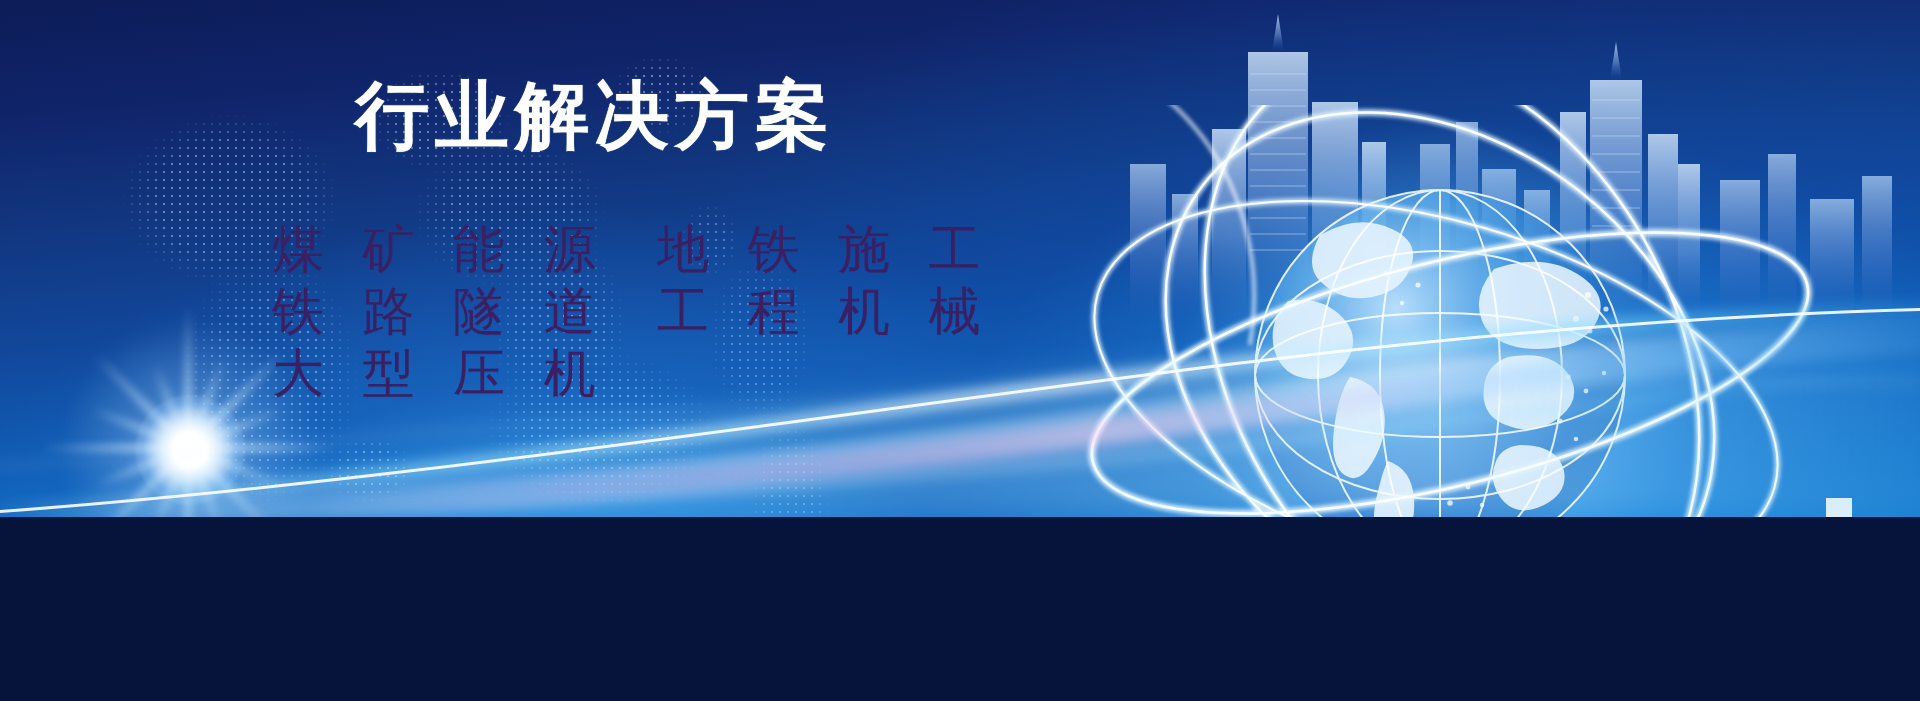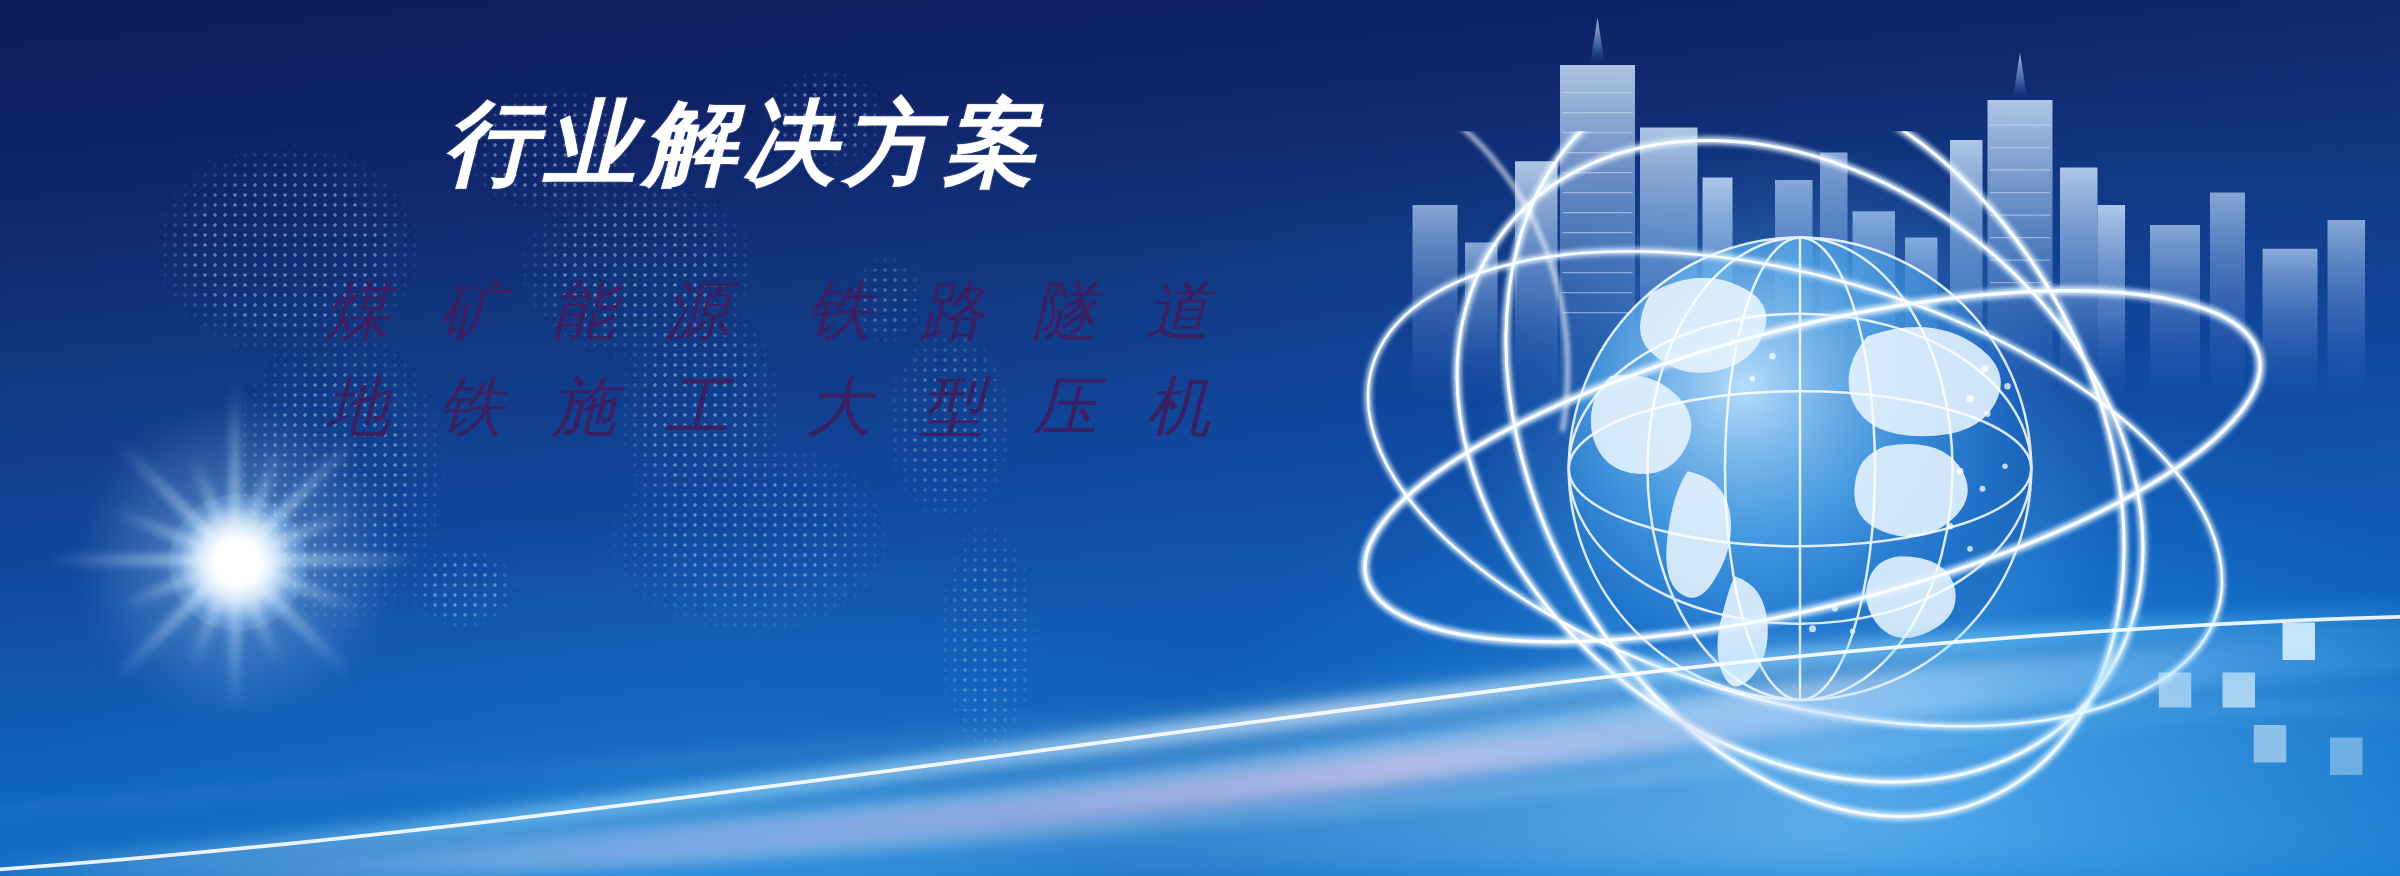--- a/index.html
+++ b/index.html
@@ -4,27 +4,26 @@
 <style>
   * { margin:0; padding:0; box-sizing:border-box; }
   html,body{ background:#06143c; }
   body{
     font-family:"Liberation Sans", sans-serif;
     width:1920px; height:701px; overflow:hidden;
   }
 
   #banner{
     position:relative;
-    width:1920px; height:701px;
+    width:1920px; height:517px;
     overflow:hidden;
     background:
       radial-gradient(ellipse 900px 560px at 30% 118%, rgba(60,160,235,.95) 0%, rgba(30,110,200,.45) 42%, rgba(0,0,0,0) 72%),
       radial-gradient(ellipse 1200px 760px at 78% 92%, rgba(40,150,235,.70) 0%, rgba(15,80,175,.30) 46%, rgba(0,0,0,0) 76%),
       linear-gradient(175deg, #0c1c58 0%, #10246a 17%, #11367f 33%, #11489c 52%, #1060b9 70%, #1374c9 84%, #1a8ad8 100%);
-    font-style: italic;
   }
 
   
   .dotmap{
     position:absolute; top:0; left:40px;
     width:700px; height:560px;
     opacity:.55;
     background-image:radial-gradient(circle, rgba(190,225,255,.85) 1.1px, rgba(0,0,0,0) 1.6px);
     background-size:8px 8px;
     -webkit-mask-image:
@@ -109,25 +108,25 @@
   .title{
     position:absolute; left:355px; top:78px;
     font-family:"DejaVu Sans", sans-serif;
     font-size:74px; font-weight:bold; letter-spacing:6px;
     color:#ffffff; line-height:1;
     white-space:nowrap;
     text-shadow:0 0 1px rgba(255,255,255,.8);
   }
 
   .grid{
-    position:absolute; left:260px; top:218px;
+    position:absolute; left:272px; top:218px;
     width:680px;
     display:grid;
     grid-template-columns:385px 1fr;
-    row-gap:15px;
+    row-gap:0px;
   }
   .cell{
     font-family:"DejaVu Serif", serif;
     font-size:52px; line-height:62px;
     color:#3b1f63;
     letter-spacing:11px;
     white-space:nowrap;
     text-shadow:0 1px 0 rgba(25,70,150,.25);
   }
 </style>
@@ -347,21 +346,22 @@
 
     <path d="M-20 300 C 500 300 1000 258 1420 208 C 1650 180 1820 162 1940 154" fill="none" stroke="url(#w1)" stroke-width="5" opacity=".55" filter="url(#wblur)"></path>
   </svg>
 
   <div class="content">
     <div class="title">行业解决方案</div>
 
     <div class="grid">
       <div class="cell">煤 矿 能 源</div>
 
+      <div class="cell">地 铁 施 工</div>
       <div class="cell">铁 路 隧 道</div>
-      <div class="cell">地 铁 施 工</div>
-
+
+      <div class="cell">工 程 机 械</div>
 
       <div class="cell">大 型 压 机</div>
     </div>
   </div>
 
 </div>
 
 </body></html>

